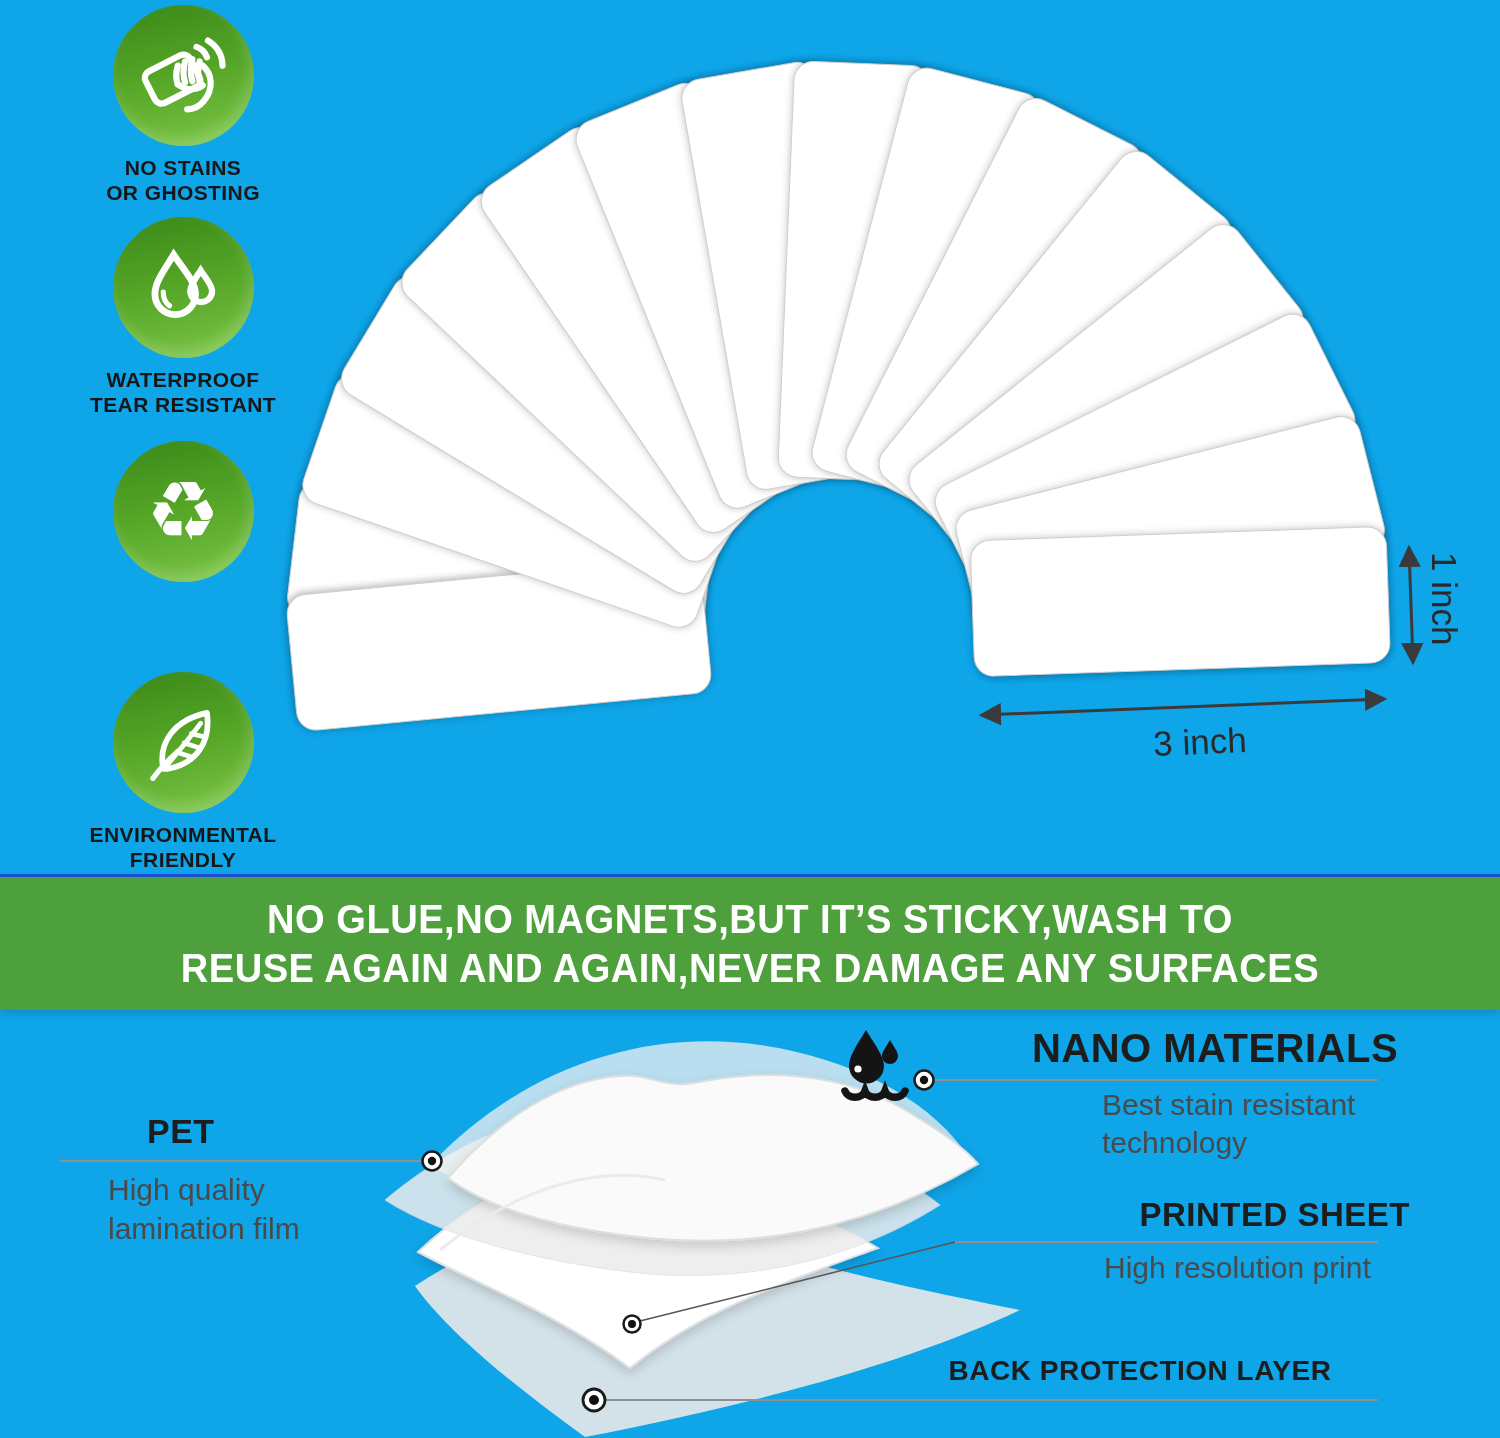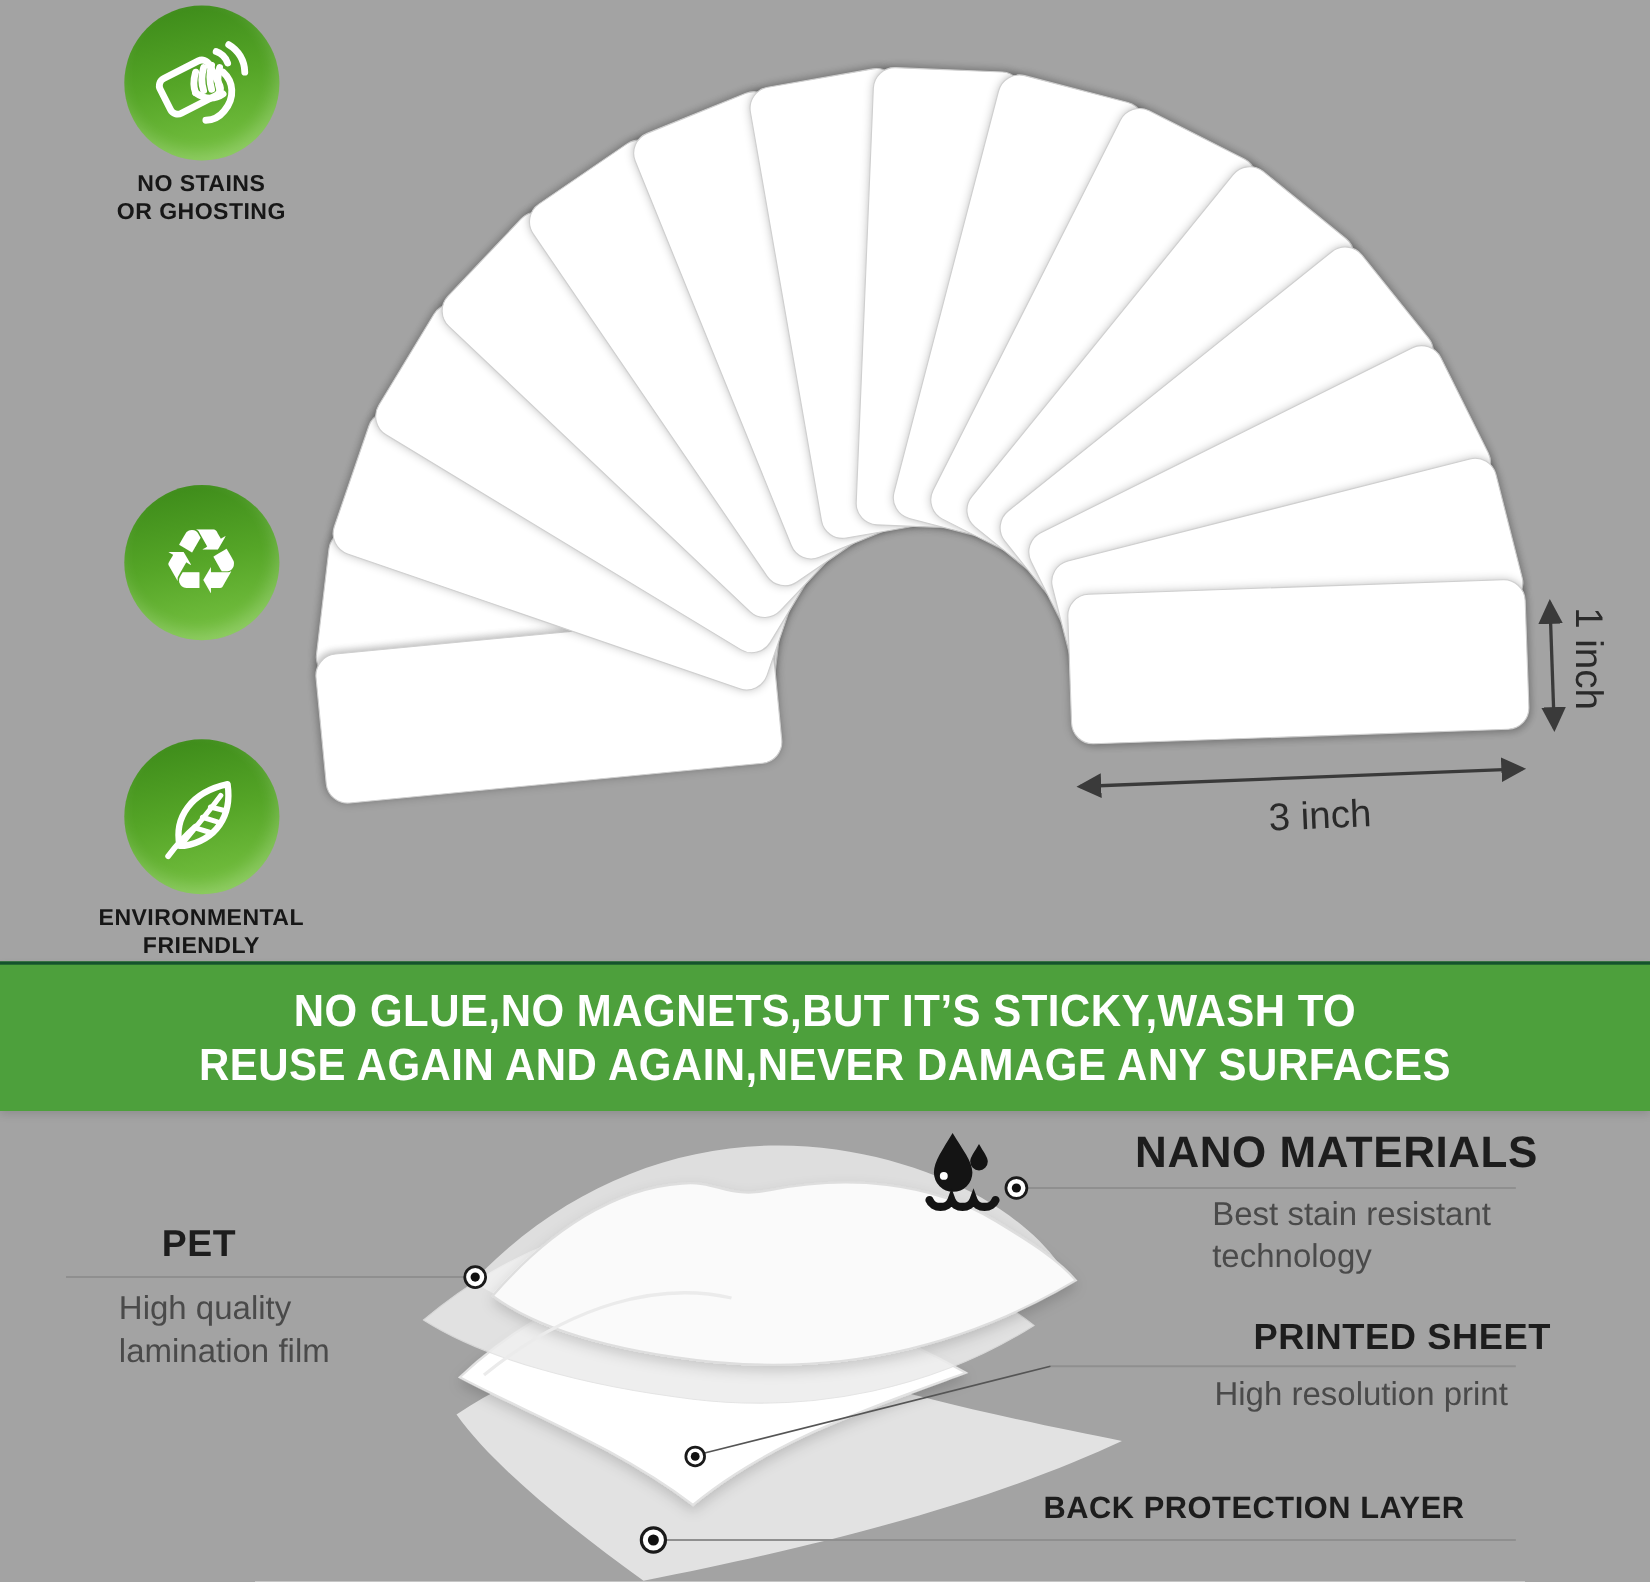--- a/index.html
+++ b/index.html
@@ -1,16 +1,16 @@
 <!DOCTYPE html>
 <html><head>
 <meta charset="utf-8">
 <style>
   html,body{margin:0;padding:0;background:#fff;}
-  .page{position:relative;width:1500px;height:1438px;background:#a3a3a3;overflow:hidden;
+  .page{position:relative;width:1500px;height:1438px;background:#0ea5e9;overflow:hidden;
         font-family:"Liberation Sans",sans-serif;}
 
   
   .feature{position:absolute;left:43px;width:280px;text-align:center;z-index:6;}
   .f1{top:5px}.f2{top:217px}.f3{top:441px}.f4{top:672px}
   .feature .circle{width:141px;height:141px;border-radius:50%;margin:0 auto;
      background:linear-gradient(168deg,#3f8d1b 8%,#55a527 48%,#76c141 92%);
      box-shadow:inset -4px -8px 14px rgba(255,255,255,.18);
      display:flex;align-items:center;justify-content:center;}
   .feature .circle svg{width:104px;height:104px;}
@@ -23,21 +23,21 @@
   .fan-card{position:absolute;background:#fff;border:1.5px solid #cfcfcf;border-radius:20px;
      box-shadow:0 0 9px rgba(0,0,0,.22), 2px 3px 6px rgba(0,0,0,.12);}
 
   
   .dim{position:absolute;color:#2a2a2a;font-size:35px;z-index:6;}
   .dim-1in{left:1424px;top:552px;writing-mode:vertical-rl;}
   .dim-3in{left:1115px;top:722px;width:170px;text-align:center;transform:rotate(-2.5deg);}
 
   
   .banner{position:absolute;left:0;top:874px;width:1500px;height:133px;background:#4da03c;
-     border-top:3px solid #14532d;box-shadow:0 4px 8px rgba(0,0,0,.13);
+     border-top:3px solid #1d4ed8;box-shadow:0 4px 8px rgba(0,0,0,.13);
      display:flex;flex-direction:column;justify-content:center;z-index:4;}
   .banner .bline{color:#fff;font-weight:bold;font-size:41px;line-height:49px;text-align:center;
      letter-spacing:.5px;transform:scaleX(.93);white-space:nowrap;}
 
   
   .lt{position:absolute;z-index:6;color:#1d1d1d;font-weight:bold;letter-spacing:.5px;}
   .ld{position:absolute;z-index:6;color:#4a4a4a;font-size:30px;line-height:39px;}
   .pet-title{left:147px;top:1112px;font-size:34px;}
   .pet-desc{left:108px;top:1170px;}
   .nano-title{left:1020px;top:1026px;width:390px;text-align:center;font-size:40px;}
@@ -87,20 +87,35 @@
           <path d="M69 40 C78 48 80 62 70 74 C66 79 60 82 54 82"></path>
         </g>
       </svg>
     </div>
     <div class="cap">
       <div>NO STAINS</div>
       <div>OR GHOSTING</div>
     </div>
   </div>
 
+  <div class="feature f2">
+    <div class="circle">
+      <svg viewBox="0 0 100 100">
+        <g stroke="#fff" fill="none" stroke-linecap="round">
+          <path stroke-width="6" d="M67 33 C62 41 57 47 57 53 A10.5 10.5 0 0 0 78 53 C78 47 72 41 67 33 Z"></path>
+          <path stroke-width="6.5" d="M41 18 C32 33 23 44 23 56 A19.5 19.5 0 0 0 62 56 C62 44 51 33 41 18 Z"></path>
+          <path stroke-width="5" d="M31 54 C31 60 33 64 37 67"></path>
+        </g>
+      </svg>
+    </div>
+    <div class="cap">
+      <div>WATERPROOF</div>
+      <div>TEAR RESISTANT</div>
+    </div>
+  </div>
 
   <div class="feature f3">
     <div class="circle">
       <div class="glyph">♻</div>
     </div>
   </div>
 
   <div class="feature f4">
     <div class="circle">
       <svg viewBox="0 0 100 100">

